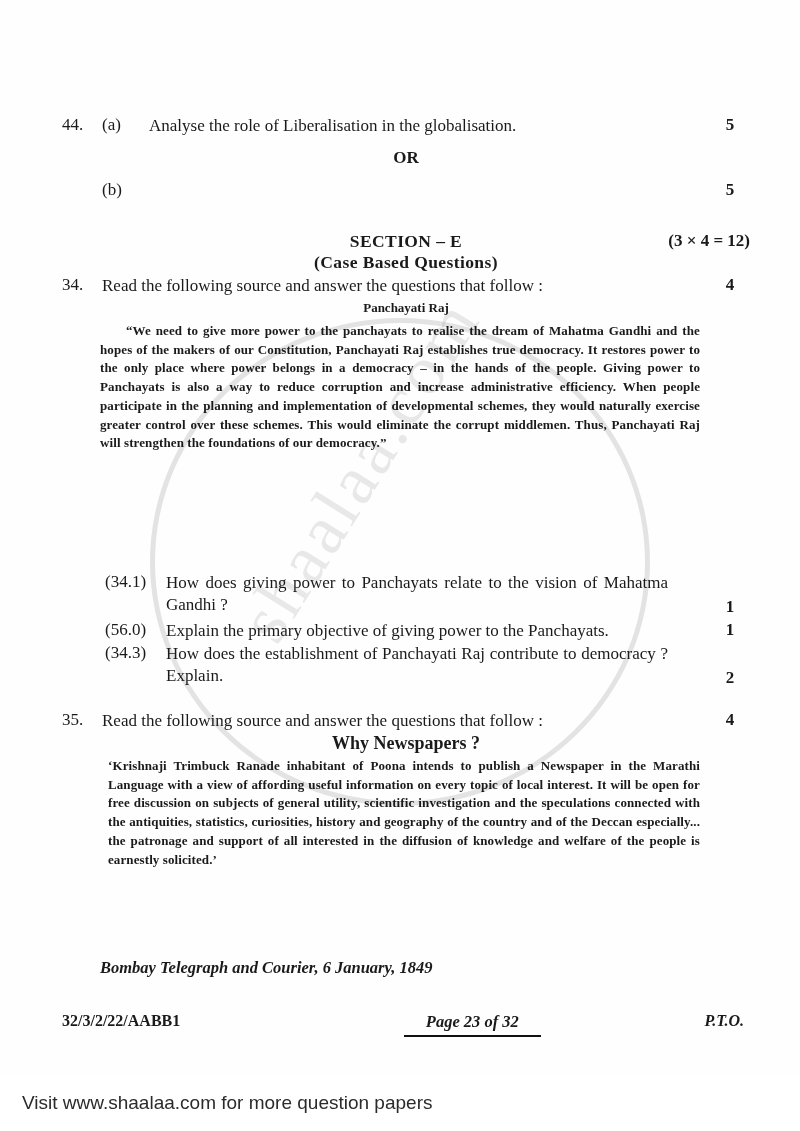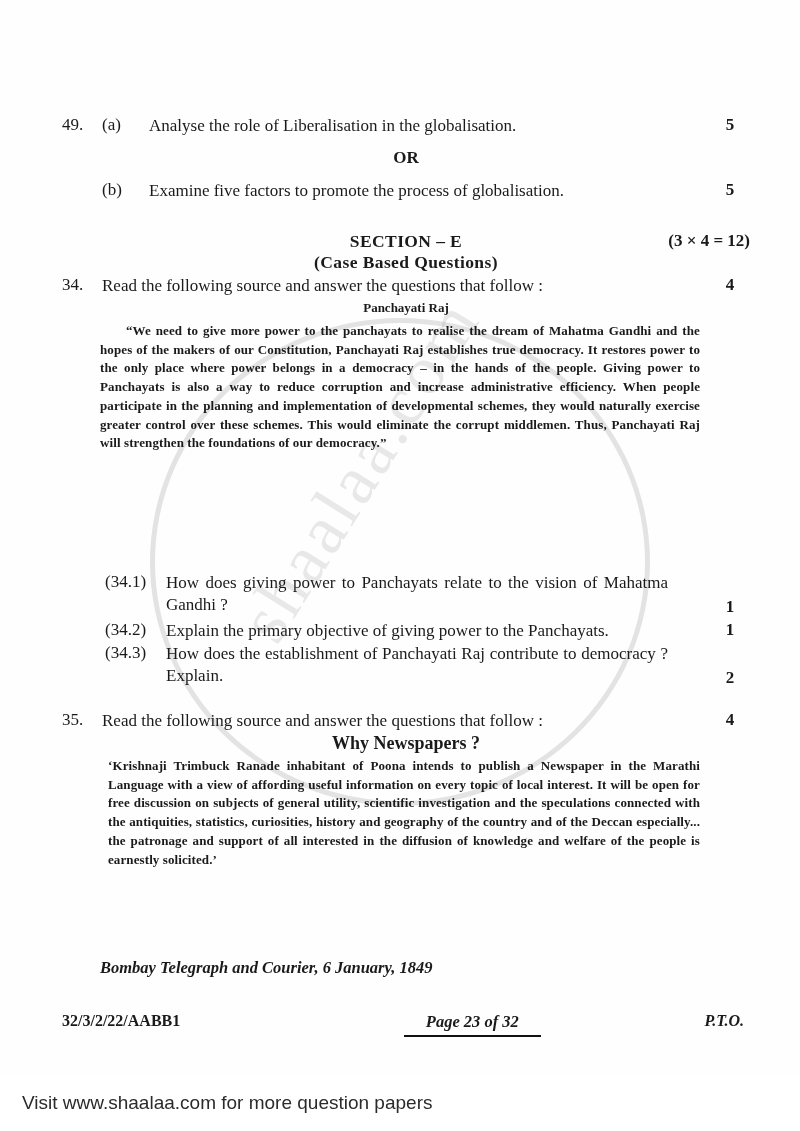--- a/index.html
+++ b/index.html
@@ -199,36 +199,35 @@
 
 <div id="page">
 
   <div id="watermark"></div>
   <div id="watermark-text">shaalaa.com</div>
 
   <div id="content">
 
     <div class="block" style="top:115px;">
       <div class="row">
-        <div class="qnum">49.</div>
+        <div class="qnum">44.</div>
         <div class="alpha">(a)</div>
         <div class="body-txt">Analyse the role of Liberalisation in the globalisation.</div>
         <div class="marks">5</div>
       </div>
     </div>
 
     <div class="block center" style="top:148px;">
       <span class="bold" style="font-size:17px;">OR</span>
     </div>
 
     <div class="block" style="top:180px;">
       <div class="row">
         <div class="qnum"></div>
         <div class="alpha">(b)</div>
-        <div class="body-txt">Examine five factors to promote the process of globalisation.</div>
         <div class="marks">5</div>
       </div>
     </div>
 
     <div class="block center" style="top:231px;">
       <span class="section-title">SECTION – E</span>
       <span class="section-marks">(3 × 4 = 12)</span>
     </div>
     <div class="block center" style="top:252px;">
       <span class="section-title">(Case Based Questions)</span>
@@ -253,21 +252,21 @@
     <div style="position:absolute; left:105px; right:50px; top:572px;">
       <div class="row">
         <div class="subnum">(34.1)</div>
         <div class="body-txt just" style="padding-right:82px;">How does giving power to Panchayats relate to the vision of Mahatma Gandhi ?</div>
         <div class="marks marks-low">1</div>
       </div>
     </div>
 
     <div style="position:absolute; left:105px; right:50px; top:620px;">
       <div class="row">
-        <div class="subnum">(34.2)</div>
+        <div class="subnum">(56.0)</div>
         <div class="body-txt" style="padding-right:82px;">Explain the primary objective of giving power to the Panchayats.</div>
         <div class="marks">1</div>
       </div>
     </div>
 
     <div style="position:absolute; left:105px; right:50px; top:643px;">
       <div class="row">
         <div class="subnum">(34.3)</div>
         <div class="body-txt just" style="padding-right:82px;">How does the establishment of Panchayati Raj contribute to democracy ? Explain.</div>
         <div class="marks marks-low">2</div>

